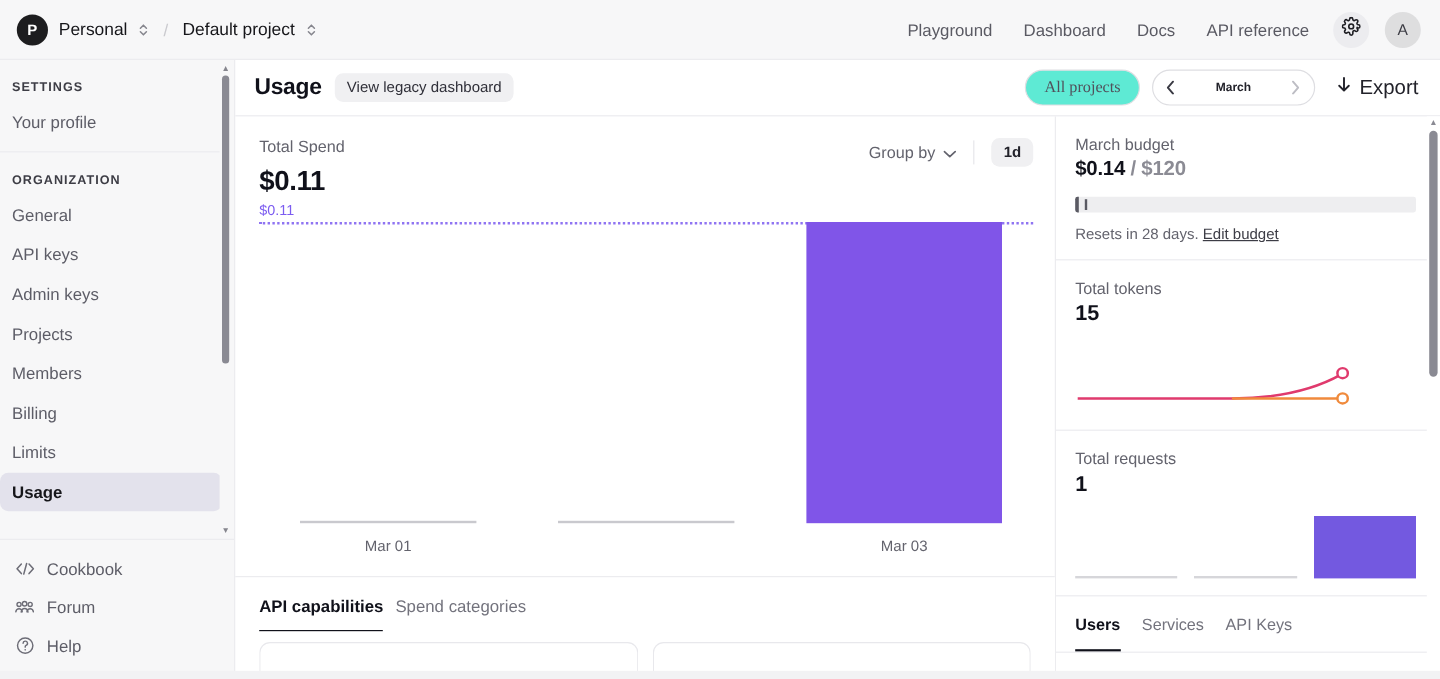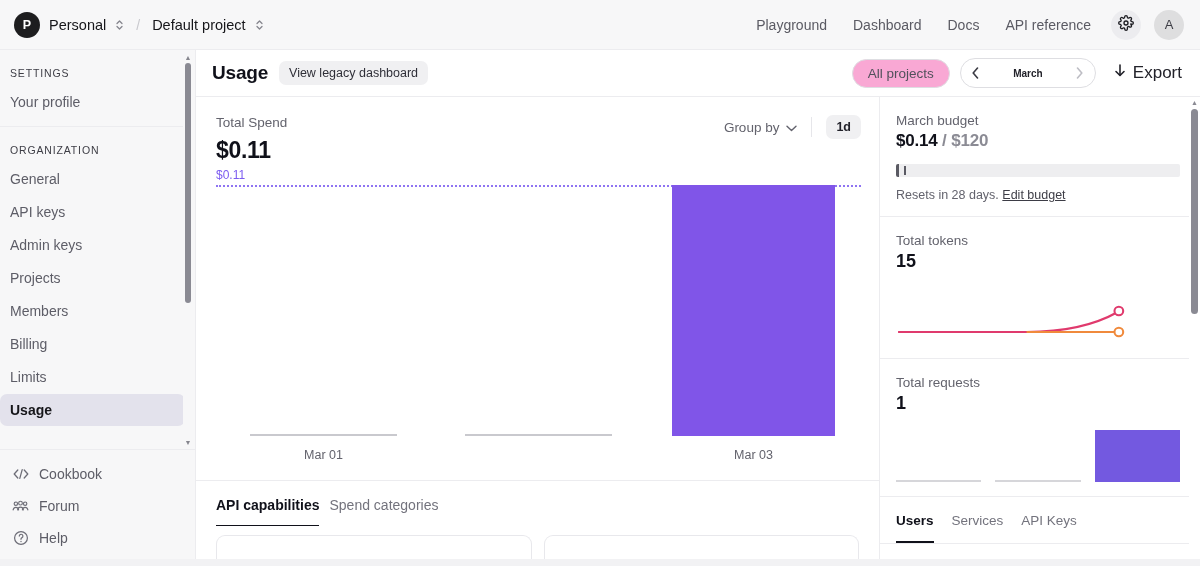--- a/index.html
+++ b/index.html
@@ -59,21 +59,21 @@
     border-right: 1px solid #ececef;
     display: flex; flex-direction: column;
     position: relative;
   }
   .side-scroll {
     flex: 1; min-height: 0; overflow: hidden;
     padding: 0 10px 0 0;
     position: relative;
   }
   .side-group-label {
-    font-size: 10.5px; font-weight: 400; letter-spacing: .85px;
+    font-size: 10.5px; font-weight: 700; letter-spacing: .85px;
     color: #3d3d45; text-transform: uppercase;
     padding: 17px 0 6px 10px;
   }
   .side-item {
     display: block; font-size: 14px; color: #5d5d67;
     padding: 8px 10px; border-radius: 7px; margin: 1px 0;
     cursor: pointer; white-space: nowrap;
   }
   .side-item.active { background: #e3e2ec; color: #16161a; font-weight: 600; }
   .side-div { height: 1px; background: #ececef; margin: 8px 0 0 0; }
@@ -111,21 +111,21 @@
   .page-title { font-size: 19px; font-weight: 700; color: #10111a; letter-spacing: -.2px; }
   .legacy-pill {
     margin-left: 11px; font-size: 12.5px; color: #2f2f38;
     background: #f0f0f2; border-radius: 7px; padding: 5px 10px; cursor: pointer;
     font-weight: 500;
   }
   .ph-spacer { flex: 1; }
   .pill-outline {
     border: 1px solid #dedee2; border-radius: 18px;
     font-size: 13.5px; color: #51515b;
-    padding: 6px 15px; cursor: pointer; background: #f9a8d4;
+    padding: 6px 15px; cursor: pointer; background: #5eead4; font-family: Liberation Serif, serif;
   }
   .month-pill {
     display: flex; align-items: center;
     border: 1px solid #dedee2; border-radius: 18px;
     margin-left: 10px; background: #fff; height: 30px;
   }
   .month-arrow {
     width: 30px; height: 28px; display: flex; align-items: center; justify-content: center;
     cursor: pointer; color: #3a3a43; font-size: 12px;
   }

